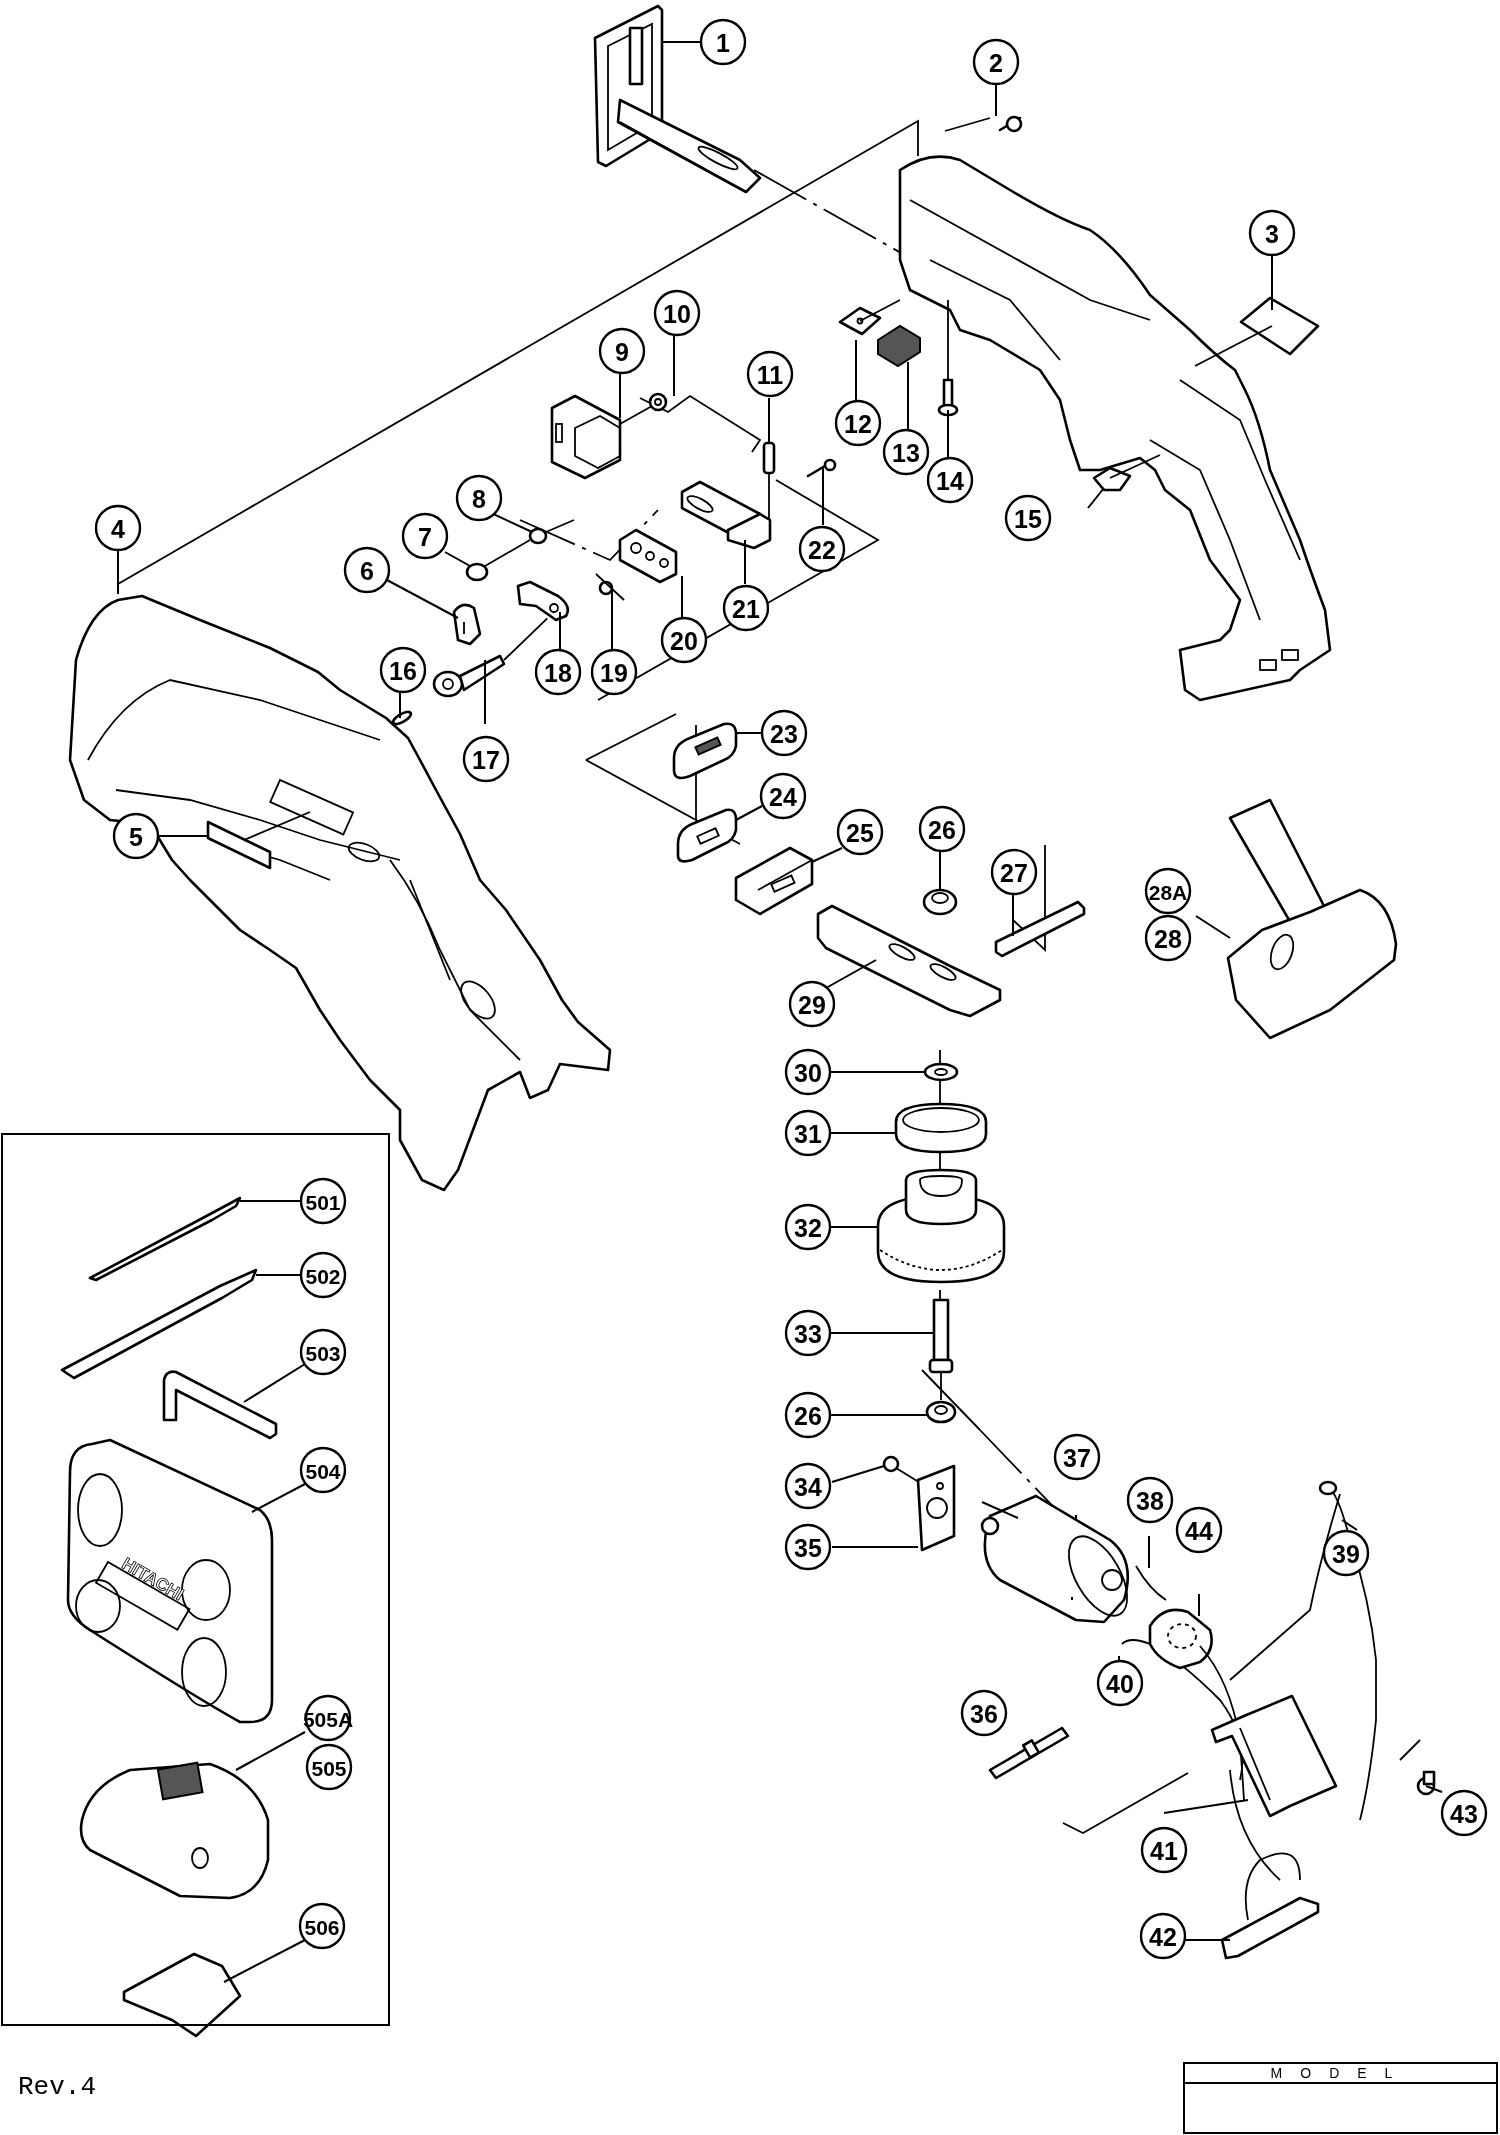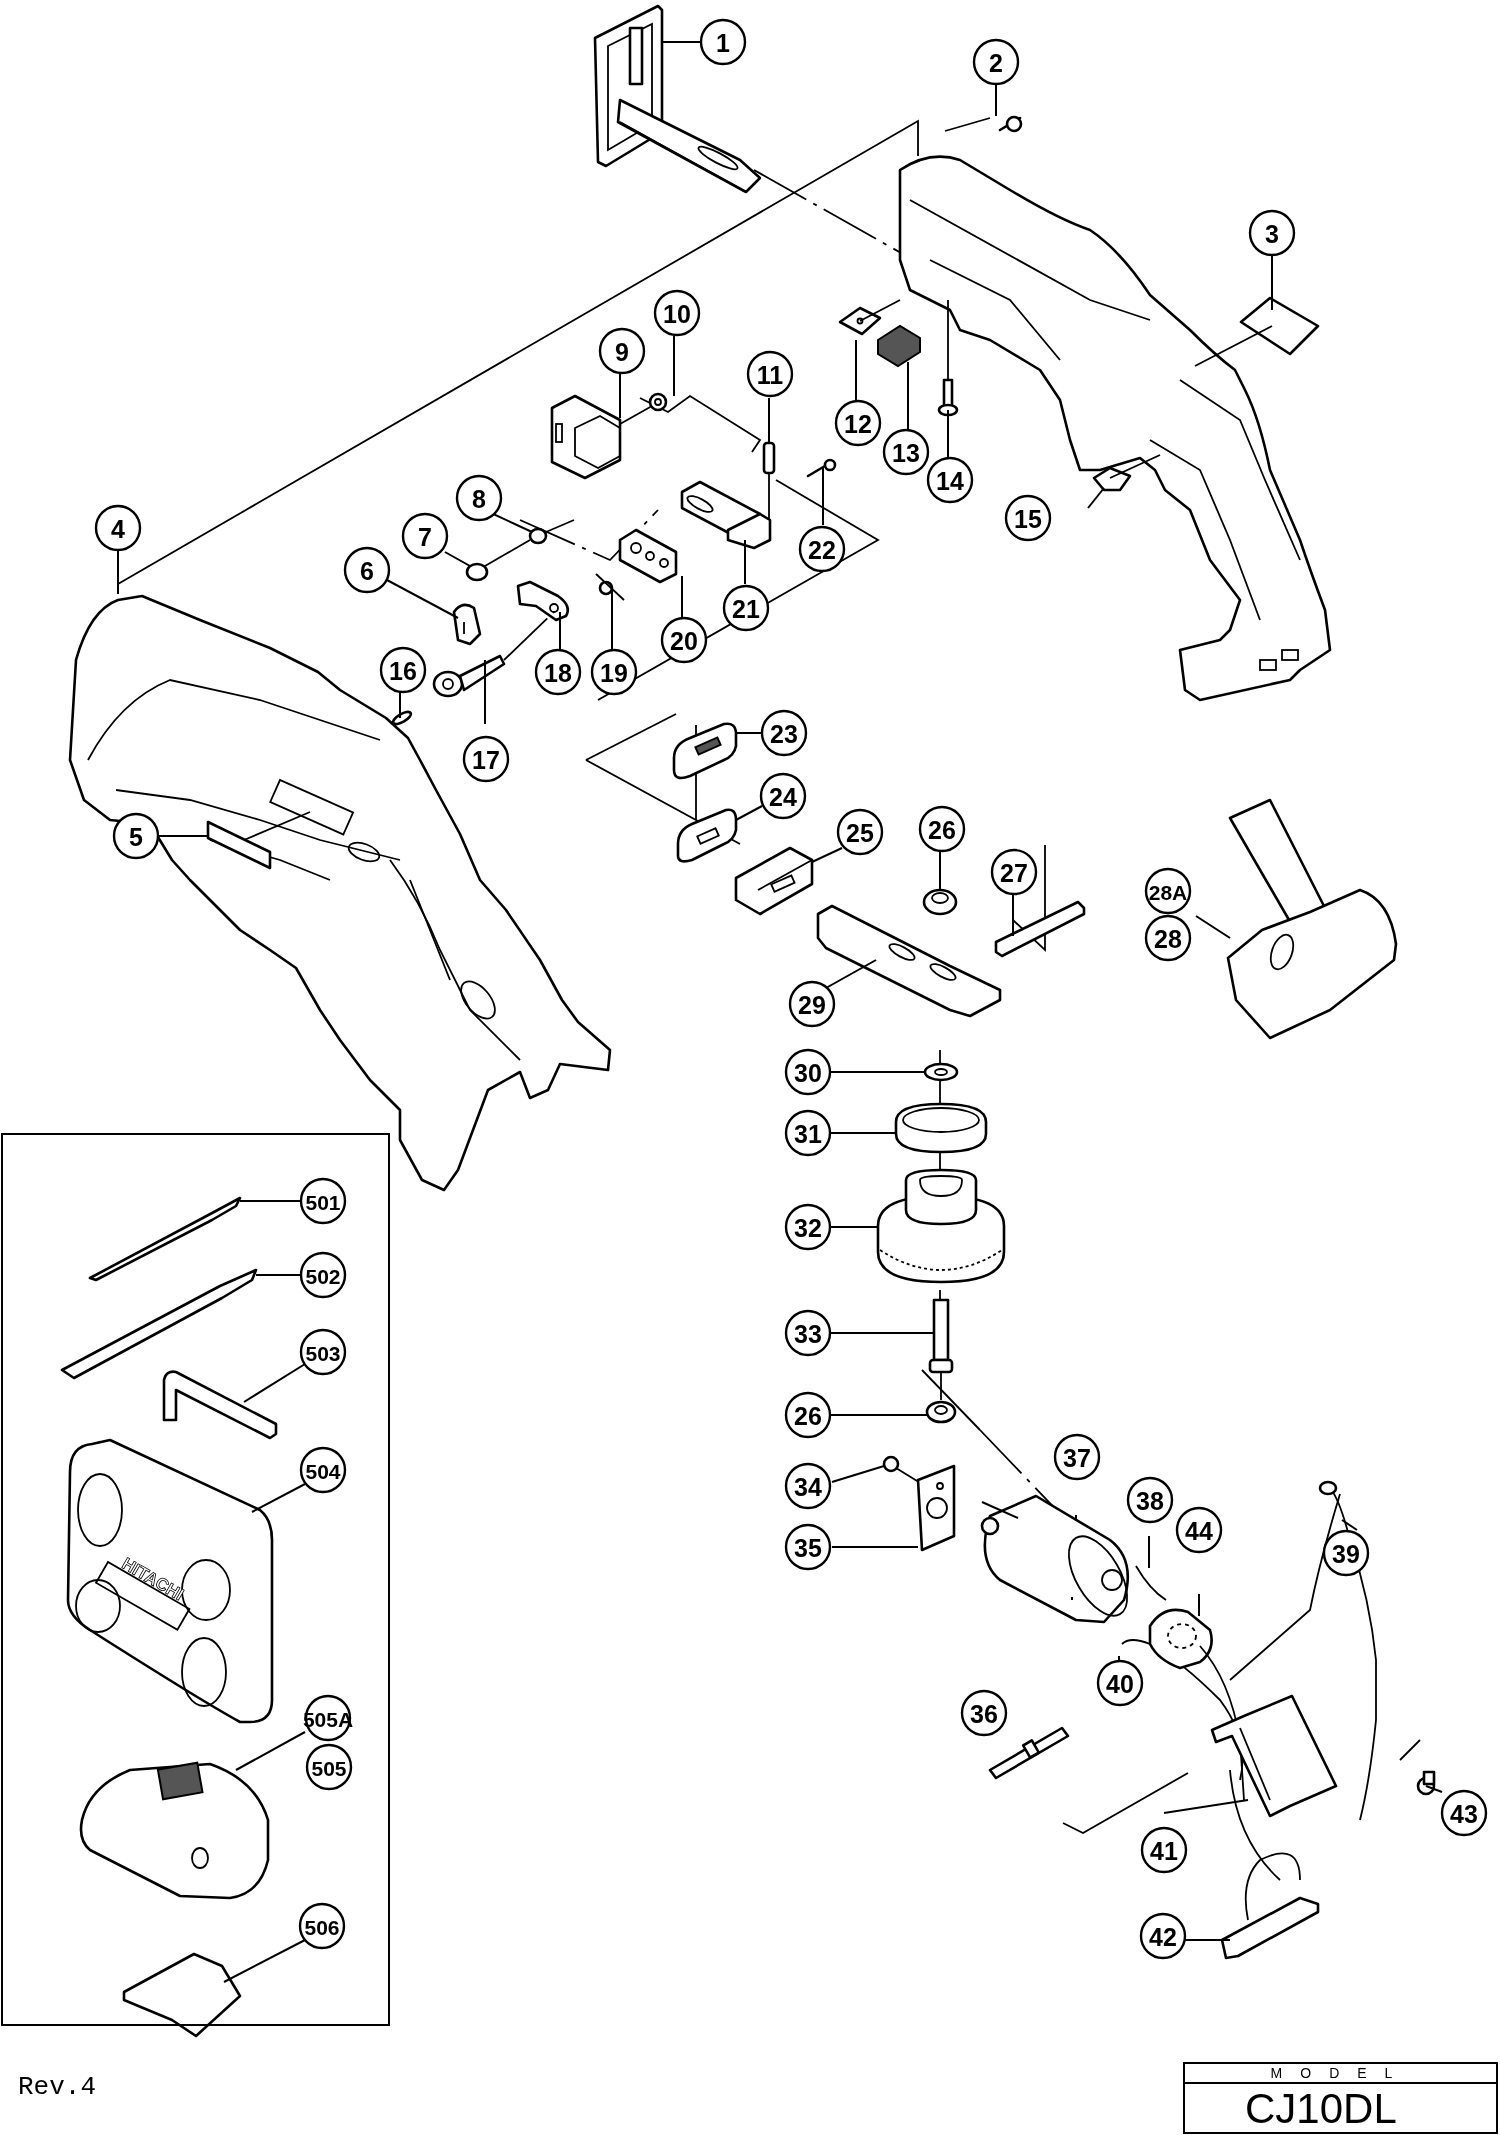--- a/index.html
+++ b/index.html
@@ -574,14 +574,13 @@
       </g>
     </g>
 </svg>
 
 <div class="accessory-box"></div>
 
 <div class="rev-label">Rev.4</div>
 
 <div class="model-box">
   <div class="model-header">MODEL</div>
-  <div class="model-value">CJ10DL</div>
 </div>
 
 </body></html>

